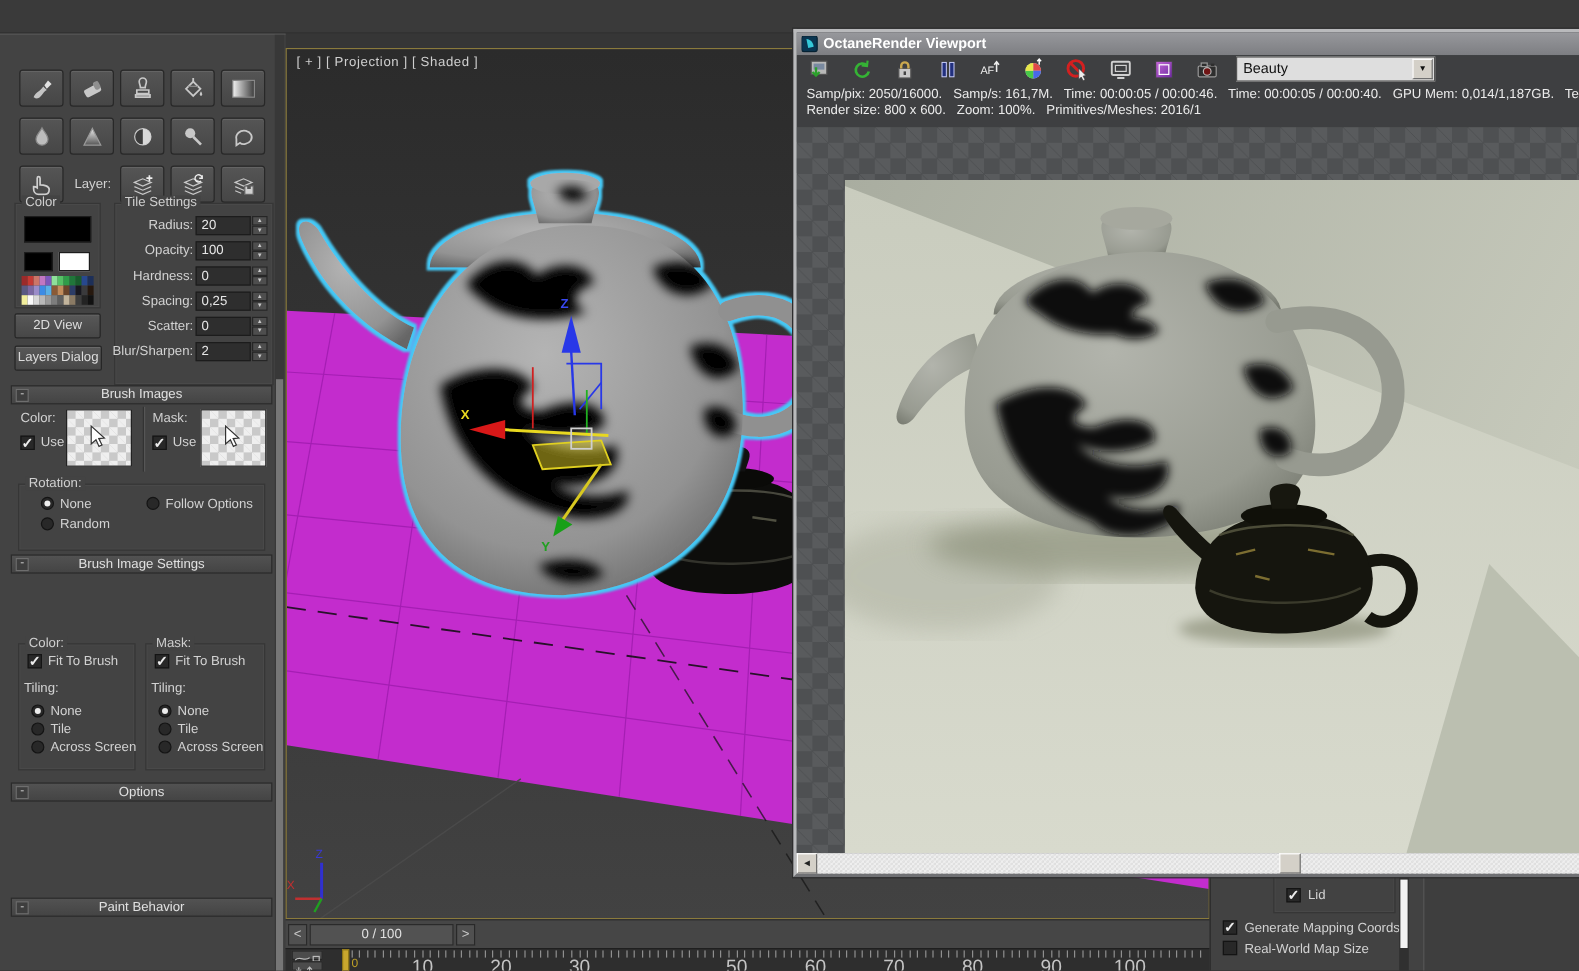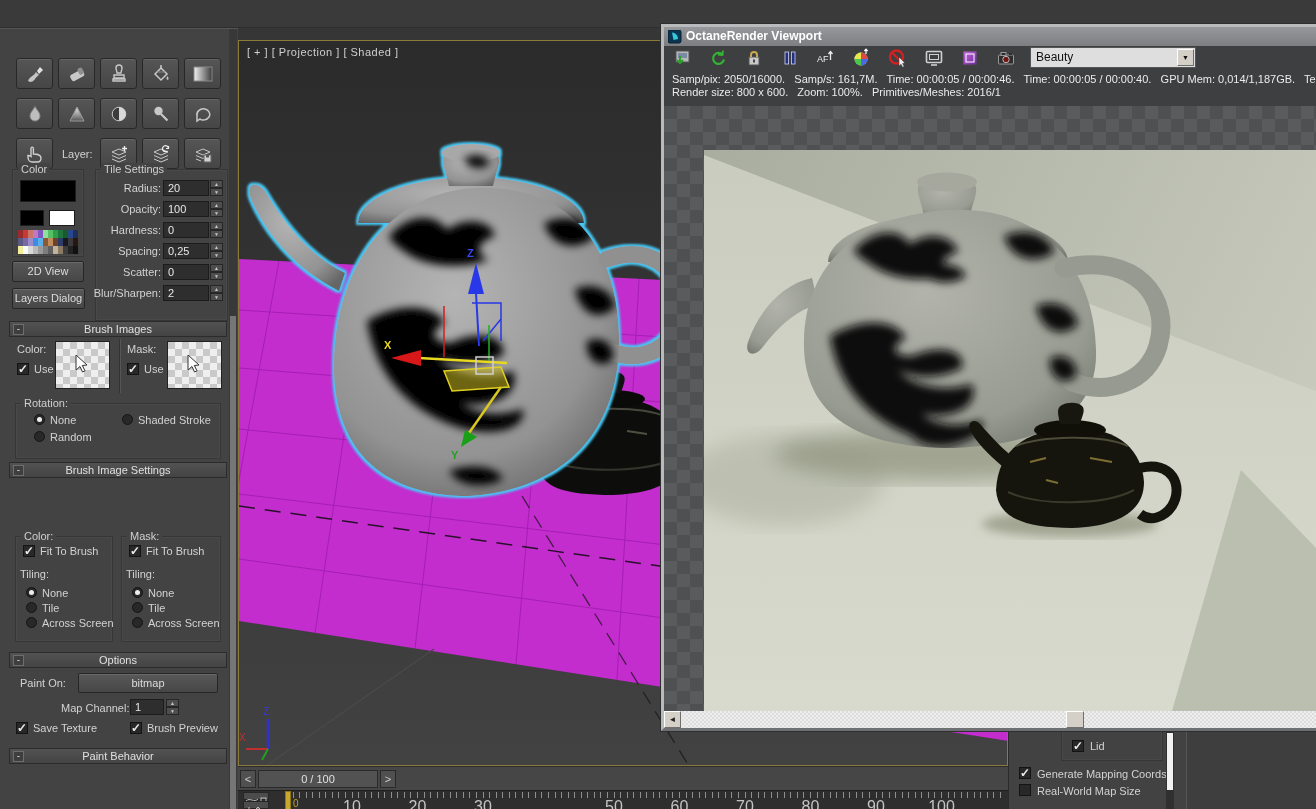--- a/index.html
+++ b/index.html
@@ -325,21 +325,21 @@
       <div class="abs checker" style="left:158px;top:4px;width:55px;height:48px;border:1px solid #222">
         <svg width="20" height="24" style="position:absolute;left:16px;top:12px">
             <path d="M4 1 L4 16 L8 12.5 L10.5 18 L13 16.8 L10.3 11.5 L15 11 Z" fill="#fff" stroke="#333"></path>
           </svg>
       </div>
       <div class="grp" style="left:6px;top:66px;width:206px;height:56px">
         <div class="grplab">Rotation:</div>
         <span class="rb on" style="left:18px;top:10px"></span>
         <span class="lbl" style="left:34px;top:10px">None</span>
         <span class="rb" style="left:106px;top:10px"></span>
-        <span class="lbl" style="left:122px;top:10px">Shaded Stroke</span>
+        <span class="lbl" style="left:122px;top:10px">Follow Options</span>
         <span class="rb" style="left:18px;top:27px"></span>
         <span class="lbl" style="left:34px;top:27px">Random</span>
       </div>
     </div>
 
     <div class="roll" style="left:9px;top:433px;width:218px">
       <span class="rollminus">-</span>
       <span>Brush Image Settings</span>
     </div>
     <div class="abs" style="left:9px;top:451px;width:218px;height:166px">
@@ -365,34 +365,20 @@
         <span class="rb" style="left:10px;top:65px"></span>
         <span class="lbl" style="left:26px;top:65px">Tile</span>
         <span class="rb" style="left:10px;top:80px"></span>
         <span class="lbl" style="left:26px;top:80px">Across Screen</span>
       </div>
     </div>
 
     <div class="roll" style="left:9px;top:623px;width:218px">
       <span class="rollminus">-</span>
       <span>Options</span>
-    </div>
-    <div class="abs" style="left:9px;top:641px;width:218px;height:78px">
-      <span class="lbl" style="left:11px;top:7px">Paint On:</span>
-      <div class="btn" style="left:69px;top:3px;width:140px;height:20px;line-height:18px">bitmap</div>
-      <span class="lbl" style="left:52px;top:32px">Map Channel:</span>
-      <span class="abs" style="left:121px;top:29px;width:34px;height:16px;background:#2e2e2e;border:1px solid #1c1c1c;color:#e6e6e6;padding:1px 4px">1</span>
-      <span class="spin" style="left:157px;top:29px;right:auto">
-          <div>▲</div>
-          <div>▼</div>
-        </span>
-      <span class="cb on" style="left:7px;top:52px"></span>
-      <span class="lbl" style="left:24px;top:52px">Save Texture</span>
-      <span class="cb on" style="left:121px;top:52px"></span>
-      <span class="lbl" style="left:138px;top:52px">Brush Preview</span>
     </div>
 
     <div class="roll" style="left:9px;top:719px;width:218px">
       <span class="rollminus">-</span>
       <span>Paint Behavior</span>
     </div>
 
     <div id="lpscroll">
         <div id="lpthumb"></div>
       </div>

